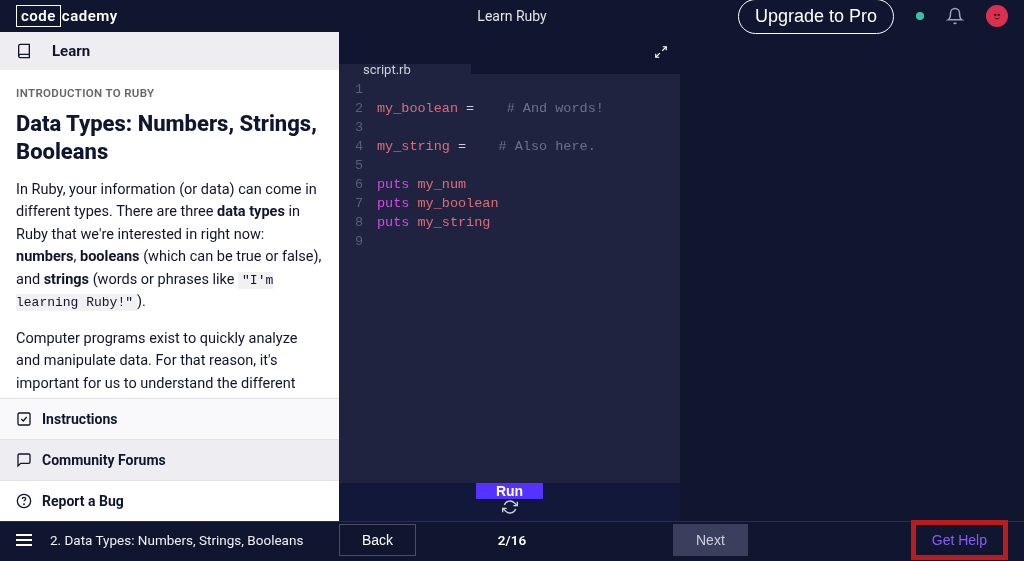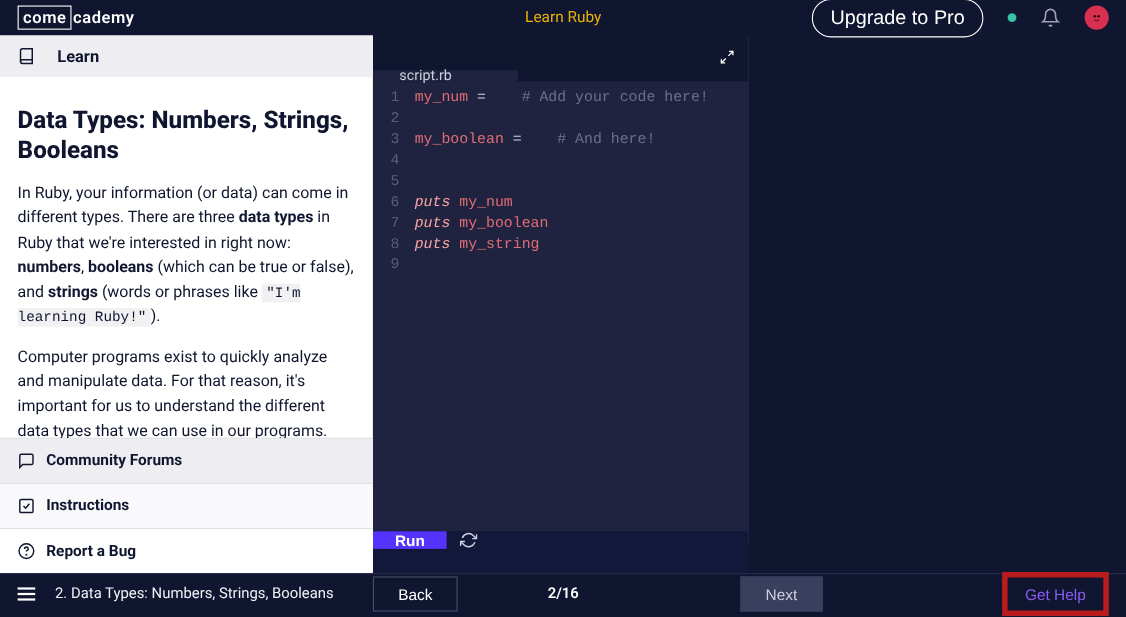--- a/index.html
+++ b/index.html
@@ -2,21 +2,21 @@
 <html><head>
 <meta charset="utf-8">
 <style>
 * { margin: 0; padding: 0; box-sizing: border-box; }
 html, body { width: 1024px; height: 561px; overflow: hidden; font-family: -apple-system, BlinkMacSystemFont, "Segoe UI", Roboto, Helvetica, Arial, sans-serif; background: #10162f; color: #fff; }
 
 
 .top-header { height: 32px; background: #10162f; display: flex; align-items: center; padding: 0 16px; position: relative; }
 .logo { font-size: 15px; letter-spacing: .5px; font-weight: 600; }
 .logo .boxed { border: 1px solid #fff; padding: 1px 4px; margin-right: 1px; }
-.course-title { position: absolute; left: 50%; transform: translateX(-50%); font-size: 14px; color: #eab308; }
+.course-title { position: absolute; left: 50%; transform: translateX(-50%); font-size: 14px; color: #e5e5e5; }
 .header-right { margin-left: auto; display: flex; align-items: center; gap: 22px; }
 .upgrade-btn { border: 1px solid #fff; border-radius: 18px; padding: 6px 16px; font-size: 18px; background: transparent; color: #fff; cursor: pointer; }
 .mint-dot { width: 8px; height: 8px; border-radius: 50%; background: #37c3a6; }
 .bell-icon svg { display: block; }
 .avatar { width: 22px; height: 22px; border-radius: 50%; background: #d9304f; display: flex; align-items: center; justify-content: center; font-size: 12px; }
 
 
 .main { display: flex; height: calc(561px - 32px - 40px); }
 
 
@@ -41,23 +41,23 @@
 .file-tab { background: #1f2340; color: #cfd0dd; font-size: 13px; padding: 0 60px 0 24px; display: flex; align-items: center; font-family: inherit; margin-top: 32px; }
 .expand-icon { position: absolute; right: 12px; top: 12px; cursor: pointer; color: #fff; }
 .code-area { display: flex; font-family: "SFMono-Regular", Consolas, "Liberation Mono", Menlo, monospace; font-size: 13.5px; line-height: 19px; padding-top: 6px; flex: 1; }
 .gutter { width: 32px; text-align: right; color: #595d7a; padding-right: 8px; }
 .gutter div { height: 19px; }
 .code-lines { flex: 1; padding-left: 6px; }
 .code-lines .line { height: 19px; white-space: pre; }
 .tok-var { color: #e06c75; }
 .tok-op { color: #cfd0dd; }
 .tok-comment { color: #6b7089; }
-.tok-kw { color: #fca5a5; font-style: italic; }
-
-.run-bar { height: 38px; display: flex; align-items: flex-start; background: #12183a; }
+.tok-kw { color: #d946ef; }
+
+.run-bar { height: 38px; display: flex; align-items: center; background: #12183a; flex-direction: column; }
 .run-btn { background: #5533ff; color: #fff; font-weight: 700; font-size: 14px; padding: 0 20px; border: none; cursor: pointer; }
 .reset-btn { width: 40px; display: flex; align-items: center; justify-content: center; color: #cfd0dd; cursor: pointer; }
 
 
 .output-pane { width: 344px; background: #10162f; }
 
 
 .footer { height: 36px; background: #10162f; border-top: 1px solid #2a2f52; display: flex; align-items: center; padding: 16px 16px; gap: 18px; }
 .menu-icon { display: flex; flex-direction: column; gap: 3px; cursor: pointer; }
 .menu-icon span { display: block; width: 16px; height: 2px; background: #fff; }
@@ -71,21 +71,21 @@
 .footer-right { display: flex; align-items: center; gap: 14px; margin-left: auto; }
 .nav-group { position: absolute; left: 339px; display: flex; align-items: center; gap: 0; }
 .nav-group .nav-btn { margin-right: 0; }
 .next-wrap { position: absolute; left: 673px; }
 </style>
 </head>
 <body>
 
 <div class="top-header">
   <div class="logo">
-    <span class="boxed">come</span><span>cademy</span>
+    <span class="boxed">code</span><span>cademy</span>
   </div>
   <div class="course-title">Learn Ruby</div>
   <div class="header-right">
     <button class="upgrade-btn">Upgrade to Pro</button>
     <div class="mint-dot"></div>
     <div class="bell-icon">
       <svg width="18" height="18" viewBox="0 0 24 24" fill="none" stroke="#9fa1b5" stroke-width="2">
           <path d="M18 8a6 6 0 0 0-12 0c0 7-3 9-3 9h18s-3-2-3-9"></path>
           <path d="M13.73 21a2 2 0 0 1-3.46 0"></path>
         </svg>
@@ -104,38 +104,39 @@
 
   <div class="lesson">
     <div class="learn-tab">
       <svg viewBox="0 0 24 24" fill="none" stroke="#10162f" stroke-width="2">
           <path d="M4 19.5A2.5 2.5 0 0 1 6.5 17H20"></path>
           <path d="M6.5 2H20v20H6.5A2.5 2.5 0 0 1 4 19.5v-15A2.5 2.5 0 0 1 6.5 2z"></path>
         </svg>
       <span>Learn</span>
     </div>
     <div class="lesson-body">
+      <div class="intro-label">INTRODUCTION TO RUBY</div>
       <h1 class="lesson-title">Data Types: Numbers, Strings, Booleans</h1>
       <p class="lesson-p">
         <span>In Ruby, your information (or data) can come in different types. There are three </span><span class="b">data types</span><span> in Ruby that we're interested in right now: </span><span class="b">numbers</span><span>, </span><span class="b">booleans</span><span> (which can be true or false), and </span><span class="b">strings</span><span> (words or phrases like </span><code>"I'm learning Ruby!"</code><span>).</span>
       </p>
       <p class="lesson-p">Computer programs exist to quickly analyze and manipulate data. For that reason, it's important for us to understand the different data types that we can use in our programs.</p>
     </div>
-    <div class="panel-row forums">
-      <svg viewBox="0 0 24 24" fill="none" stroke="#10162f" stroke-width="2">
-          <path d="M21 15a2 2 0 0 1-2 2H7l-4 4V5a2 2 0 0 1 2-2h14a2 2 0 0 1 2 2z"></path>
-        </svg>
-      <span>Community Forums</span>
-    </div>
     <div class="panel-row instructions">
       <svg viewBox="0 0 24 24" fill="none" stroke="#10162f" stroke-width="2">
           <rect x="3" y="3" width="18" height="18" rx="2"></rect>
           <path d="M8 12l3 3 5-6"></path>
         </svg>
       <span>Instructions</span>
+    </div>
+    <div class="panel-row forums">
+      <svg viewBox="0 0 24 24" fill="none" stroke="#10162f" stroke-width="2">
+          <path d="M21 15a2 2 0 0 1-2 2H7l-4 4V5a2 2 0 0 1 2-2h14a2 2 0 0 1 2 2z"></path>
+        </svg>
+      <span>Community Forums</span>
     </div>
     <div class="panel-row bug">
       <svg viewBox="0 0 24 24" fill="none" stroke="#10162f" stroke-width="2">
           <circle cx="12" cy="12" r="10"></circle>
           <path d="M9.5 9a2.5 2.5 0 0 1 5 0c0 1.5-2.5 2-2.5 3.5"></path>
           <circle cx="12" cy="17" r=".5" fill="#10162f"></circle>
         </svg>
       <span>Report a Bug</span>
     </div>
   </div>
@@ -160,24 +161,24 @@
         <div>2</div>
         <div>3</div>
         <div>4</div>
         <div>5</div>
         <div>6</div>
         <div>7</div>
         <div>8</div>
         <div>9</div>
       </div>
       <div class="code-lines">
-        <div class="line"><span class="tok-var">my_num</span><span class="tok-op"> =    </span><span class="tok-comment"># Add your code here!</span></div>
         <div class="line"></div>
-        <div class="line"><span class="tok-var">my_boolean</span><span class="tok-op"> =    </span><span class="tok-comment"># And here!</span></div>
+        <div class="line"><span class="tok-var">my_boolean</span><span class="tok-op"> =    </span><span class="tok-comment"># And words!</span></div>
         <div class="line"></div>
+        <div class="line"><span class="tok-var">my_string</span><span class="tok-op"> =    </span><span class="tok-comment"># Also here.</span></div>
         <div class="line"></div>
         <div class="line"><span class="tok-kw">puts</span><span> </span><span class="tok-var">my_num</span></div>
         <div class="line"><span class="tok-kw">puts</span><span> </span><span class="tok-var">my_boolean</span></div>
         <div class="line"><span class="tok-kw">puts</span><span> </span><span class="tok-var">my_string</span></div>
       </div>
     </div>
     <div class="run-bar">
       <button class="run-btn">Run</button>
       <div class="reset-btn">
         <svg width="16" height="16" viewBox="0 0 24 24" fill="none" stroke="#cfd0dd" stroke-width="2">

